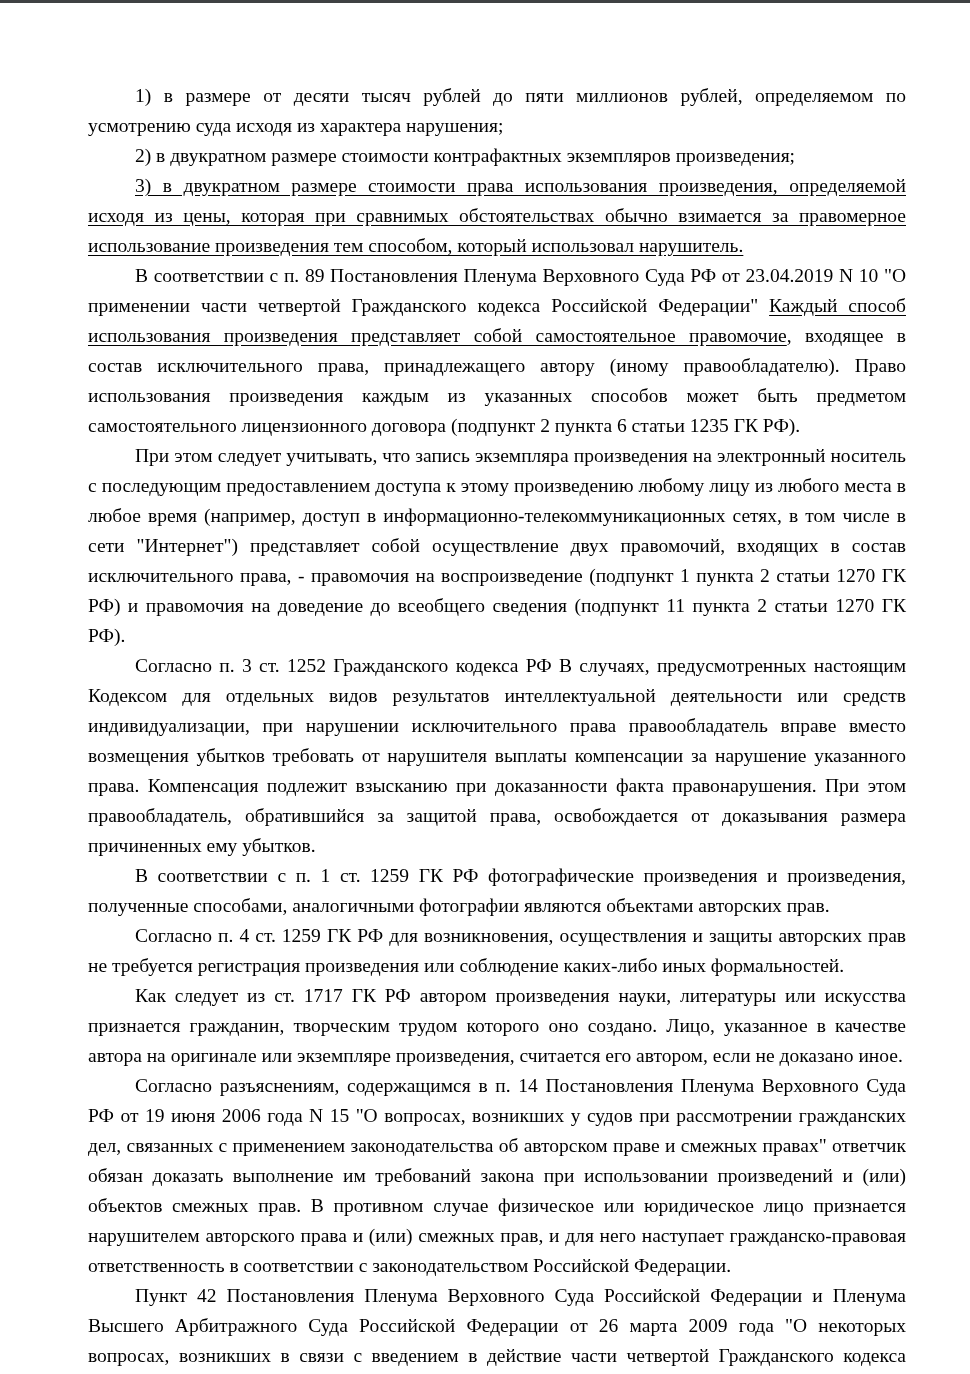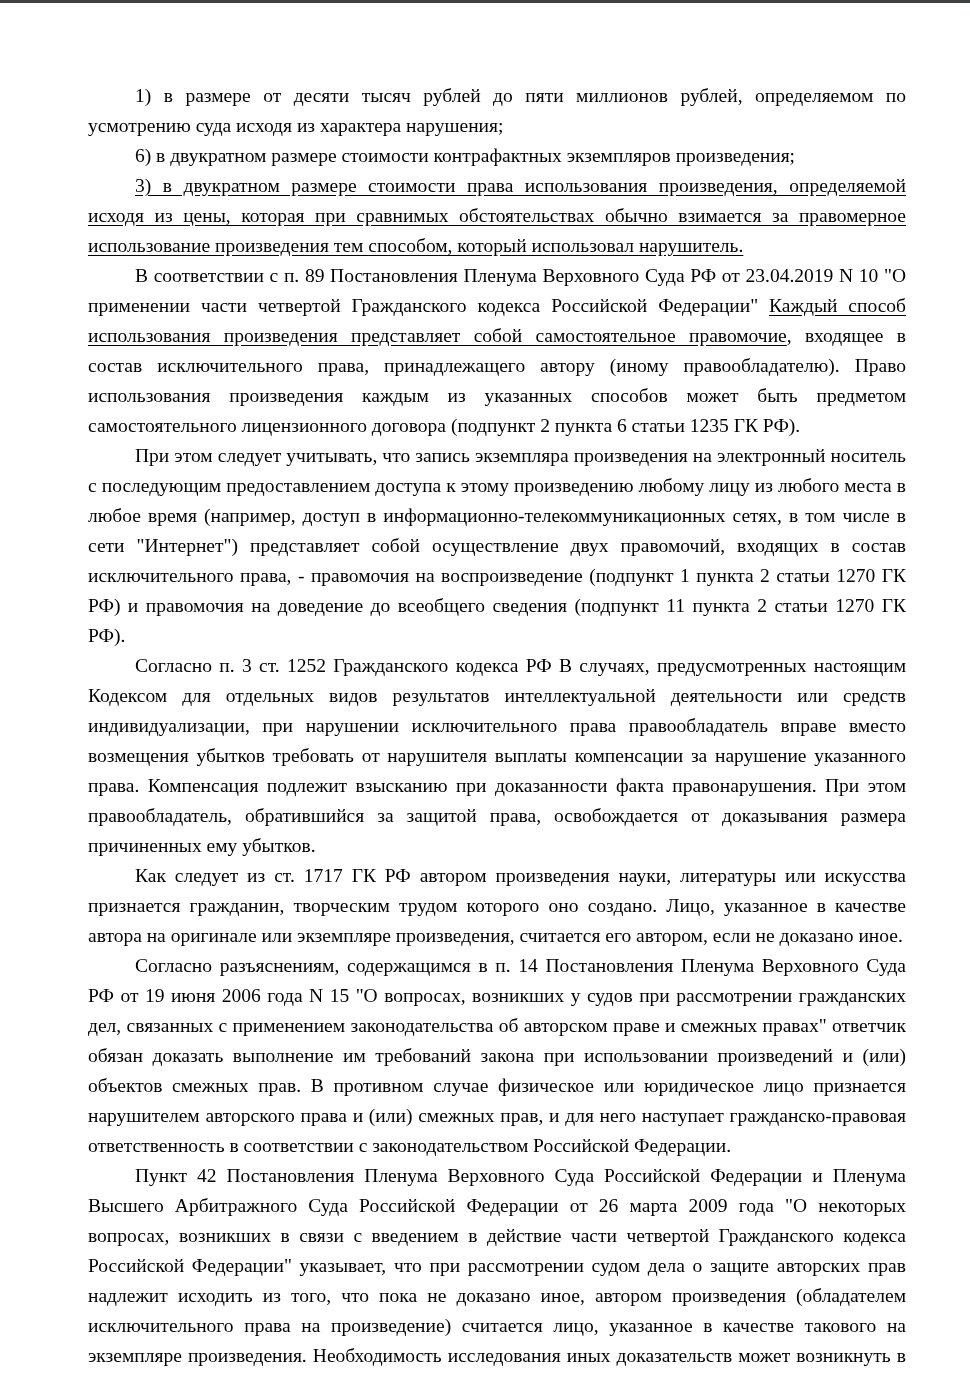--- a/index.html
+++ b/index.html
@@ -43,22 +43,24 @@
     text-underline-offset: 3px;
   }
 </style>
 </head>
 <body>
 
 <div class="page">
   <div class="top-bar"></div>
   <div class="content" id="doc-content">
       <p><span>1) в размере от десяти тысяч рублей до пяти миллионов рублей, определяемом по усмотрению суда исходя из характера нарушения;</span></p>
-      <p><span>6) в двукратном размере стоимости контрафактных экземпляров произведения;</span></p>
+      <p><span>2) в двукратном размере стоимости контрафактных экземпляров произведения;</span></p>
       <p><u>3) в двукратном размере стоимости права использования произведения, определяемой исходя из цены, которая при сравнимых обстоятельствах обычно взимается за правомерное использование произведения тем способом, который использовал нарушитель.</u></p>
       <p><span>В соответствии с п. 89 Постановления Пленума Верховного Суда РФ от 23.04.2019 N 10 "О применении части четвертой Гражданского кодекса Российской Федерации" </span><u>Каждый способ использования произведения представляет собой самостоятельное правомочие</u><span>, входящее в состав исключительного права, принадлежащего автору (иному правообладателю). Право использования произведения каждым из указанных способов может быть предметом самостоятельного лицензионного договора (подпункт 2 пункта 6 статьи 1235 ГК РФ).</span></p>
       <p><span>При этом следует учитывать, что запись экземпляра произведения на электронный носитель с последующим предоставлением доступа к этому произведению любому лицу из любого места в любое время (например, доступ в информационно-телекоммуникационных сетях, в том числе в сети "Интернет") представляет собой осуществление двух правомочий, входящих в состав исключительного права, - правомочия на воспроизведение (подпункт 1 пункта 2 статьи 1270 ГК РФ) и правомочия на доведение до всеобщего сведения (подпункт 11 пункта 2 статьи 1270 ГК РФ).</span></p>
       <p><span>Согласно п. 3 ст. 1252 Гражданского кодекса РФ В случаях, предусмотренных настоящим Кодексом для отдельных видов результатов интеллектуальной деятельности или средств индивидуализации, при нарушении исключительного права правообладатель вправе вместо возмещения убытков требовать от нарушителя выплаты компенсации за нарушение указанного права. Компенсация подлежит взысканию при доказанности факта правонарушения. При этом правообладатель, обратившийся за защитой права, освобождается от доказывания размера причиненных ему убытков.</span></p>
+      <p><span>В соответствии с п. 1 ст. 1259 ГК РФ фотографические произведения и произведения, полученные способами, аналогичными фотографии являются объектами авторских прав.</span></p>
+      <p><span>Согласно п. 4 ст. 1259 ГК РФ для возникновения, осуществления и защиты авторских прав не требуется регистрация произведения или соблюдение каких-либо иных формальностей.</span></p>
       <p><span>Как следует из ст. 1717 ГК РФ автором произведения науки, литературы или искусства признается гражданин, творческим трудом которого оно создано. Лицо, указанное в качестве автора на оригинале или экземпляре произведения, считается его автором, если не доказано иное.</span></p>
       <p><span>Согласно разъяснениям, содержащимся в п. 14 Постановления Пленума Верховного Суда РФ от 19 июня 2006 года N 15 "О вопросах, возникших у судов при рассмотрении гражданских дел, связанных с применением законодательства об авторском праве и смежных правах" ответчик обязан доказать выполнение им требований закона при использовании произведений и (или) объектов смежных прав. В противном случае физическое или юридическое лицо признается нарушителем авторского права и (или) смежных прав, и для него наступает гражданско-правовая ответственность в соответствии с законодательством Российской Федерации.</span></p>
       <p><span>Пункт 42 Постановления Пленума Верховного Суда Российской Федерации и Пленума Высшего Арбитражного Суда Российской Федерации от 26 марта 2009 года "О некоторых вопросах, возникших в связи с введением в действие части четвертой Гражданского кодекса Российской Федерации" указывает, что при рассмотрении судом дела о защите авторских прав надлежит исходить из того, что пока не доказано иное, автором произведения (обладателем исключительного права на произведение) считается лицо, указанное в качестве такового на экземпляре произведения. Необходимость исследования иных доказательств может возникнуть в случае, если авторство лица на произведение оспаривается.</span></p>
     </div>
 </div>
 
 </body></html>

